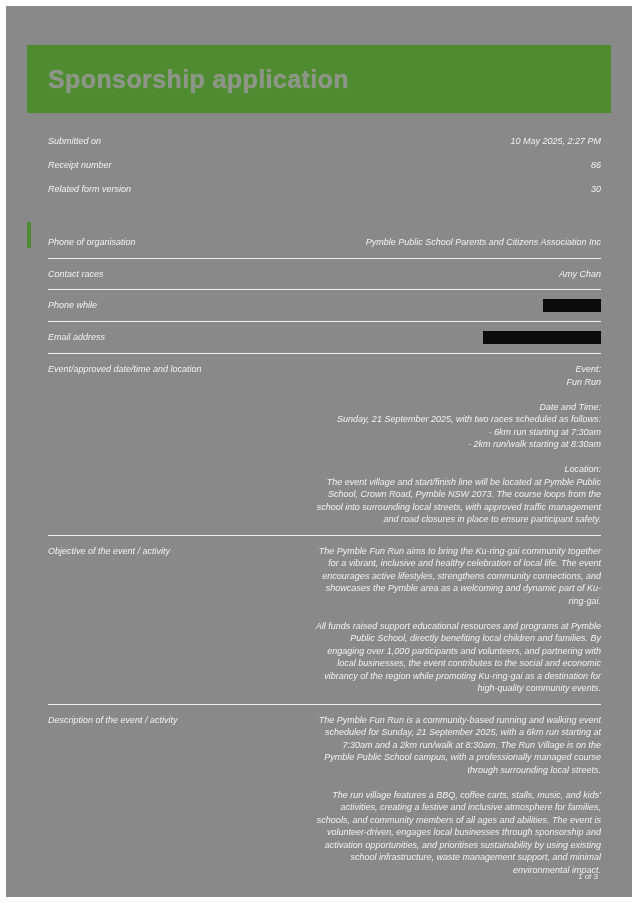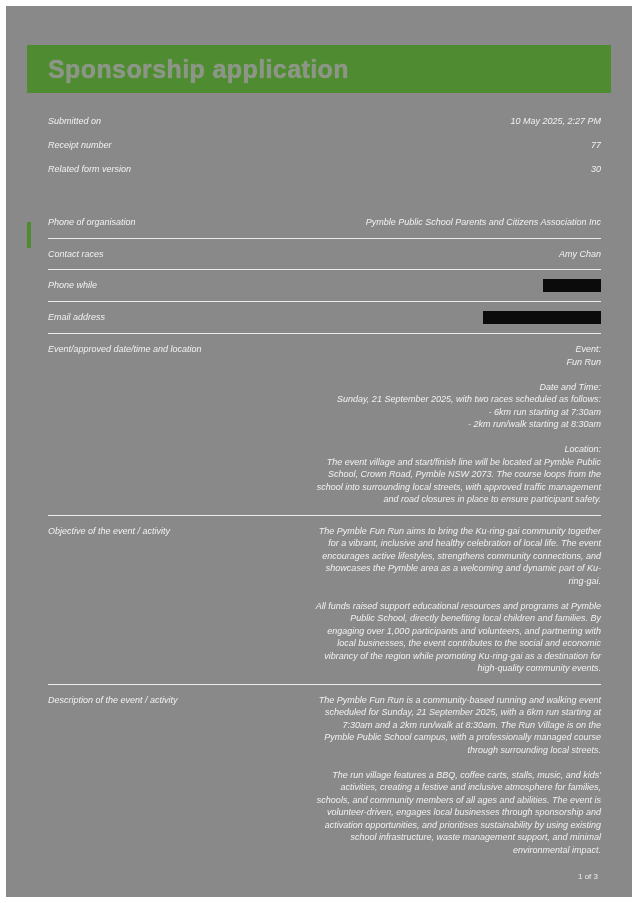--- a/index.html
+++ b/index.html
@@ -12,21 +12,21 @@
   .page{
     position:relative;
     margin:6px;
     width:626px;height:891px;
     background:#898989;
     color:#f2f2f2;
     overflow:hidden;
   }
   .banner{
     margin:39px 21px 0 21px;
-    height:48px;
+    height:68px;
     background:#4f8b31;
     display:flex;align-items:center;
   }
   .banner .title{
     margin-left:21px;
     font-size:25px;
     font-weight:bold;
     color:#8f948b;
     letter-spacing:0.4px;
     text-shadow:0 0 1px rgba(255,255,255,0.35);
@@ -70,21 +70,21 @@
 
   <div class="content">
 
     <div class="meta">
       <div class="meta-row">
         <div class="label">Submitted on</div>
         <div class="value">10 May 2025, 2:27 PM</div>
       </div>
       <div class="meta-row">
         <div class="label">Receipt number</div>
-        <div class="value">77</div>
+        <div class="value">86</div>
       </div>
       <div class="meta-row">
         <div class="label">Related form version</div>
         <div class="value">30</div>
       </div>
     </div>
 
     <div class="fields">
 
       <div class="field-row">

